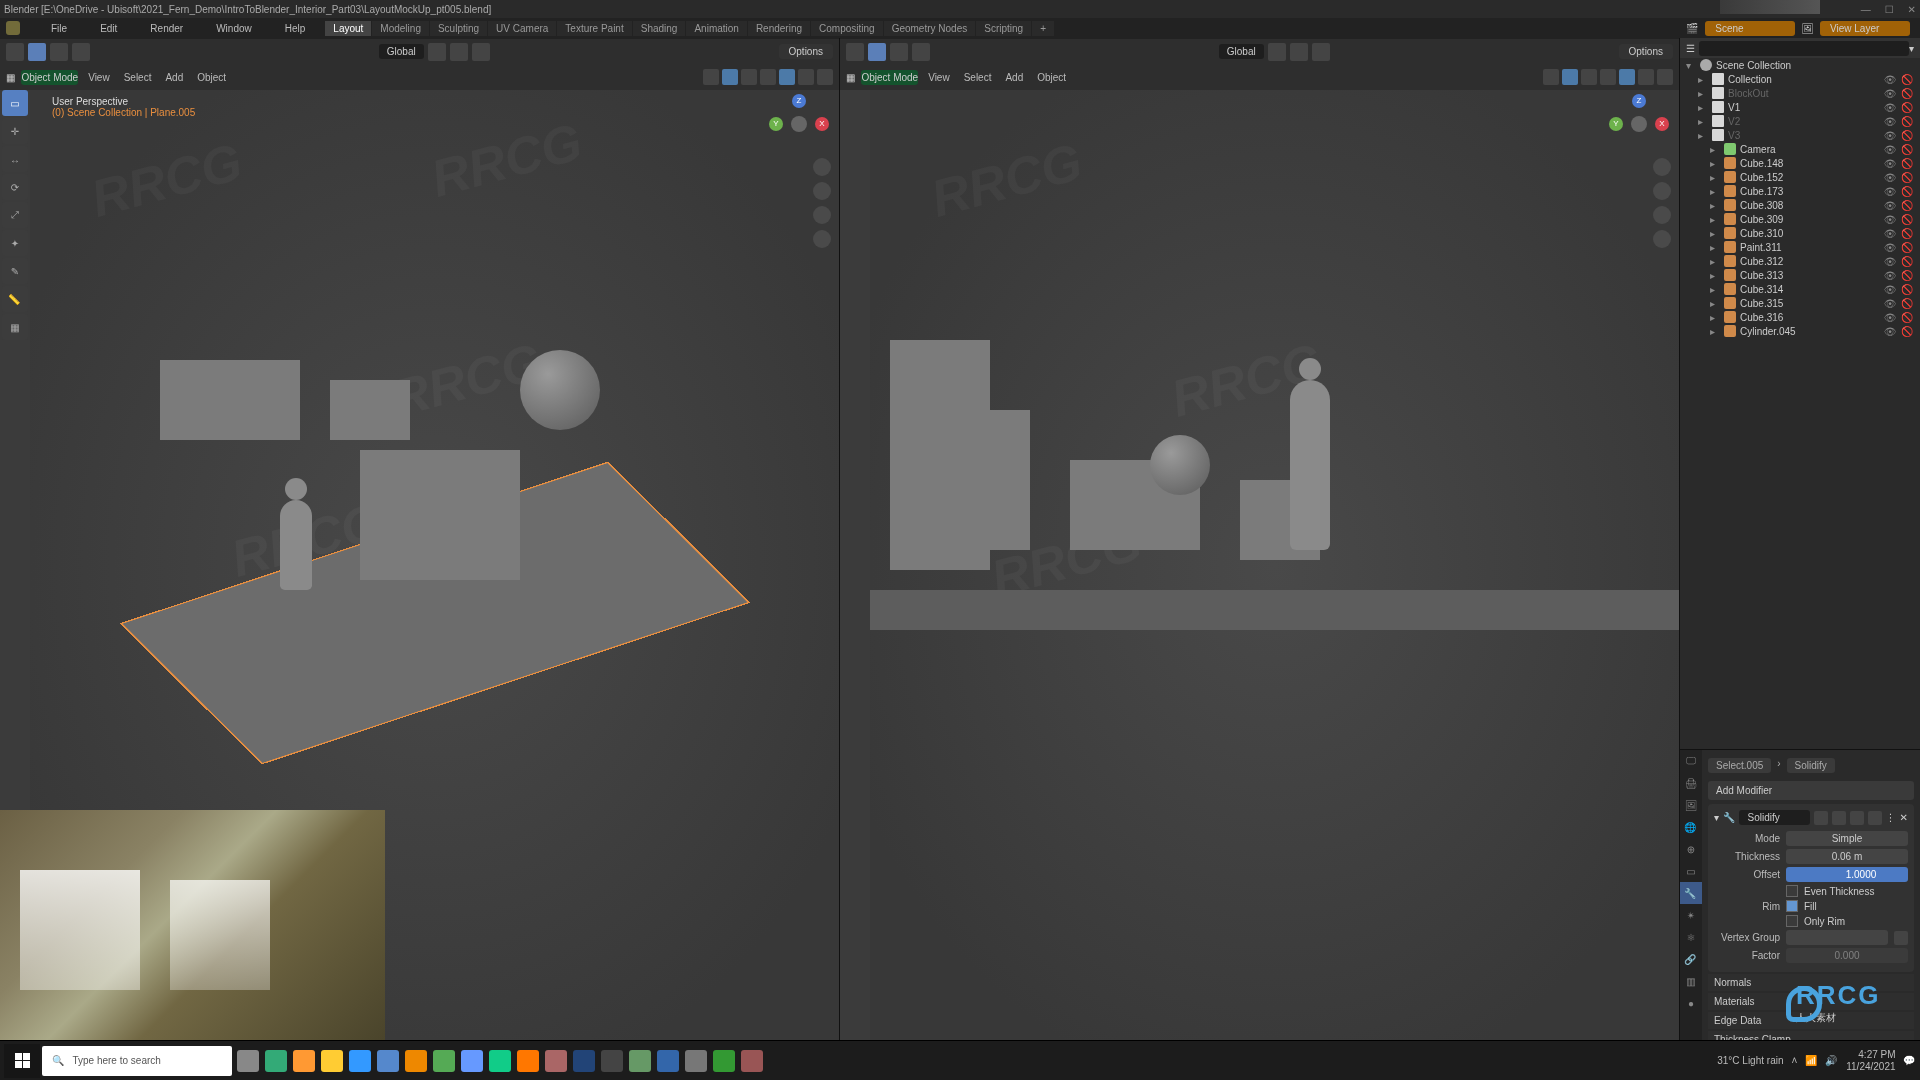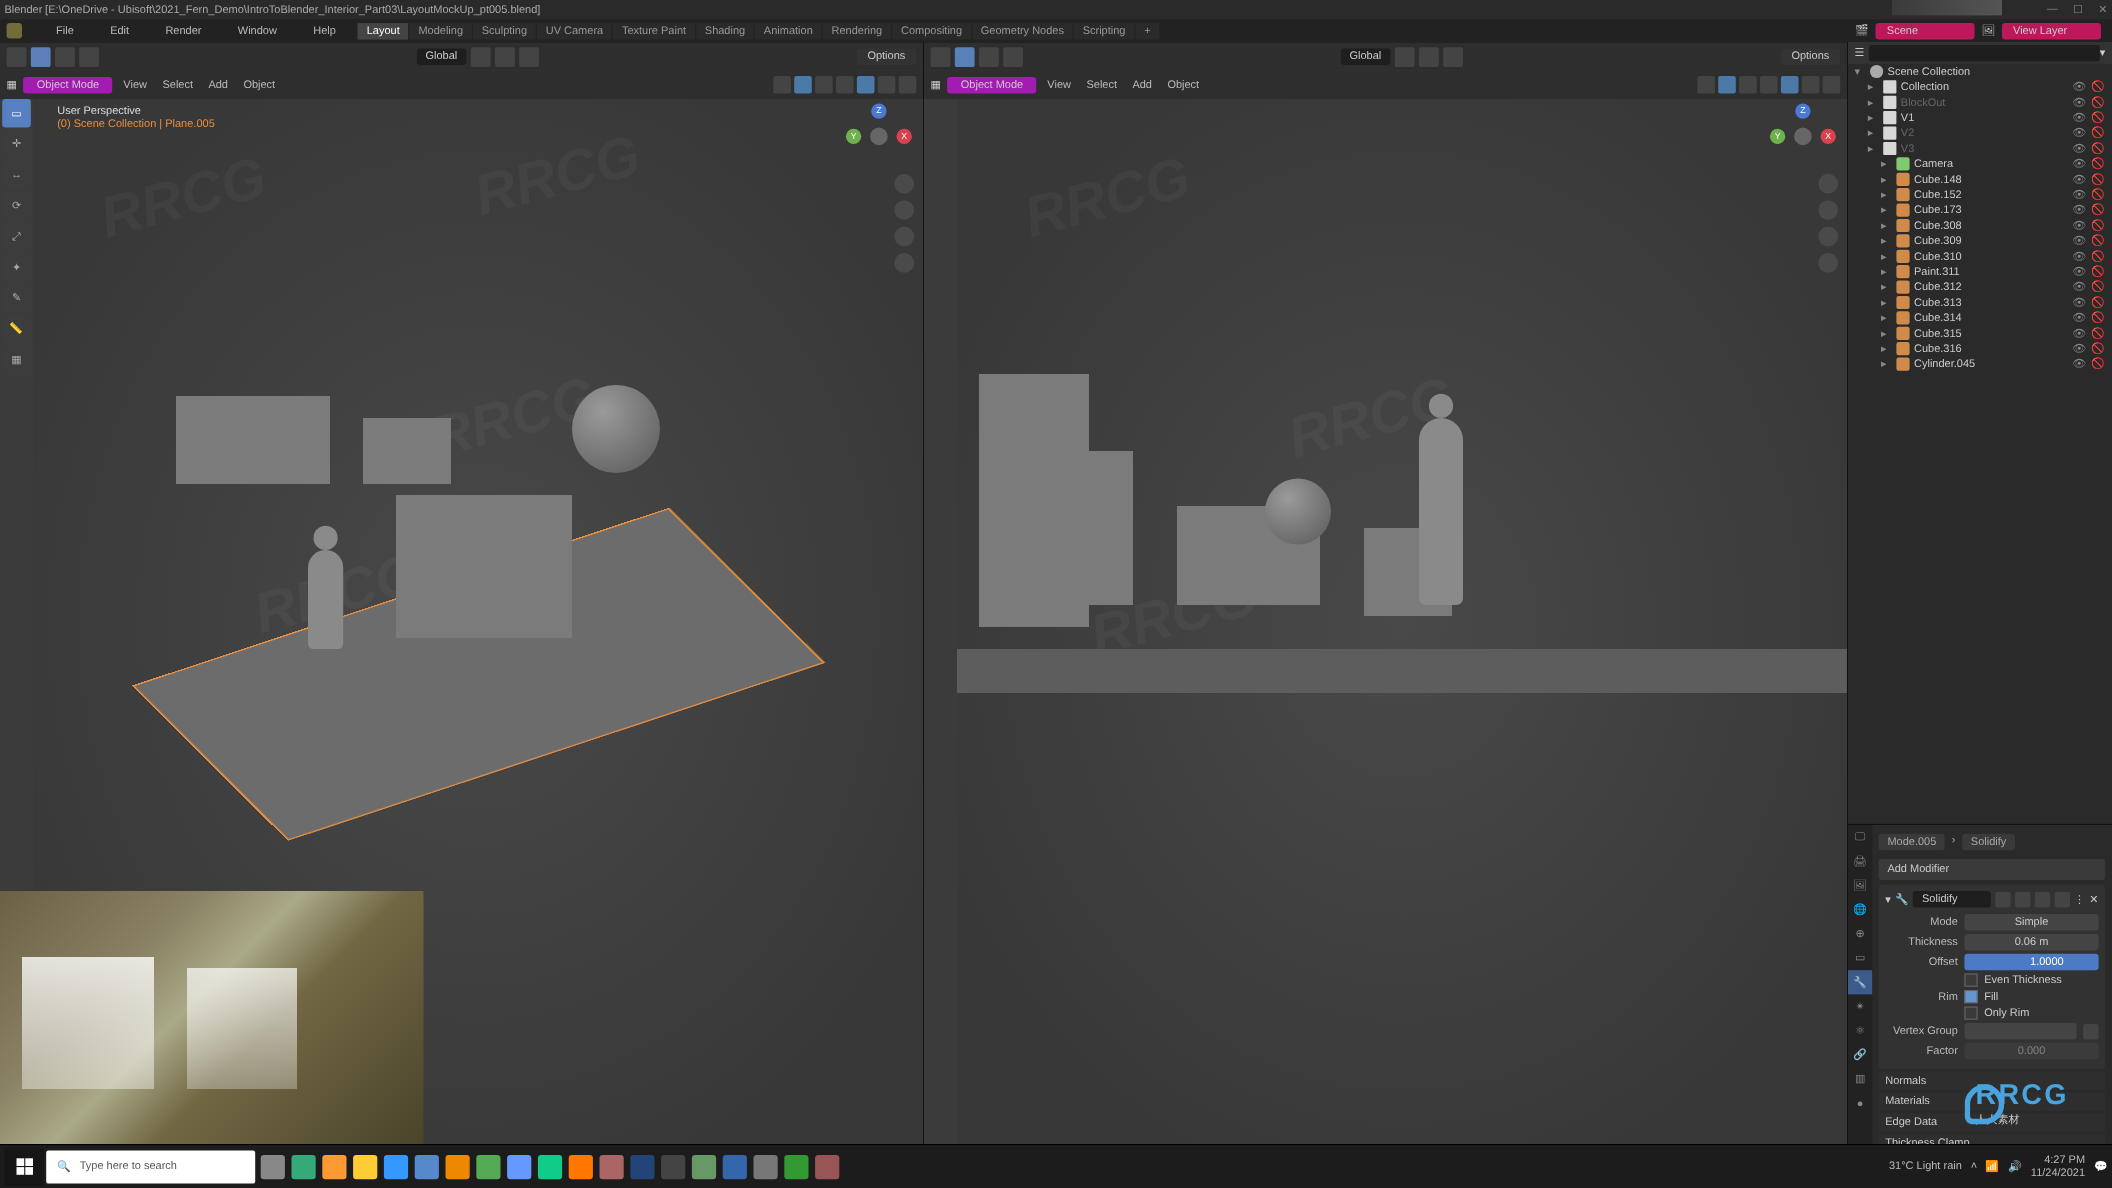--- a/index.html
+++ b/index.html
@@ -9,35 +9,35 @@
 .titlebar { height: 18px; background: #2a2a2a; display: flex; align-items: center; padding: 0 4px; font-size: 9px; color: #aaa; }
 .titlebar .gap { flex: 1; }
 .titlebar .winctrl { display: flex; gap: 14px; margin-left: auto; }
 .titlebar .winctrl span { cursor: default; color: #888; }
 
 
 .menubar { height: 20px; background: #222; display: flex; align-items: center; padding: 0 6px; gap: 2px; }
 .menubar .logo { width: 14px; height: 14px; background: #726b3a; border-radius: 3px; margin-right: 6px; }
 .menubar .m { padding: 2px 8px; color: #bbb; cursor: default; margin-left: 15px; }
 .menubar .spacer { flex: 1; }
-.menubar .scene-field, .menubar .layer-field { background: #be185d; padding: 2px 10px; border-radius: 3px; margin: 0 4px; min-width: 90px; display: inline-block; }
+.menubar .scene-field, .menubar .layer-field { background: #a16207; padding: 2px 10px; border-radius: 3px; margin: 0 4px; min-width: 90px; display: inline-block; }
 .menubar .tab-section { display: flex; gap: 1px; margin-left: 10px; }
 .menubar .tab { background: #2a2a2a; padding: 2px 8px; color: #999; cursor: default; }
 .menubar .tab.active { background: #444; color: #fff; }
 
 
 .main { display: flex; height: calc(1080px - 18px - 20px - 40px); }
 .left-vp, .right-vp { position: relative; background: #3b3b3b; }
 .left-vp { flex: 1; border-right: 1px solid #111; }
 .right-vp { flex: 1; border-right: 1px solid #111; }
 .right-panel { width: 240px; background: #2b2b2b; display: flex; flex-direction: column; }
 
 
 .vp-header { height: 26px; background: #2e2e2e; display: flex; align-items: center; padding: 0 6px; gap: 6px; }
-.vp-header .mode { background: #a21caf; padding: 2px 12px; border-radius: 3px; }
+.vp-header .mode { background: #14532d; padding: 2px 0; border-radius: 3px; }
 .vp-header .hmenu { color: #bbb; margin: 0 4px; cursor: default; }
 .vp-header .right-icons { margin-left: auto; display: flex; gap: 3px; }
 .vp-header .ricon { width: 16px; height: 16px; background: #444; border-radius: 2px; }
 .vp-header .ricon.blue { background: #4c7aa8; }
 
 
 .tool-header { height: 26px; background: #2e2e2e; display: flex; align-items: center; padding: 0 6px; gap: 4px; border-top: 1px solid #222; }
 .tool-header .tbtn { width: 18px; height: 18px; background: #444; border-radius: 2px; }
 .tool-header .tbtn.active { background: #5b7fb8; }
 .tool-header .sel { background: #1e1e1e; padding: 2px 8px; border-radius: 3px; }
@@ -531,21 +531,21 @@
         <div class="pt">▭</div>
         <div class="pt active">🔧</div>
         <div class="pt">✴</div>
         <div class="pt">⚛</div>
         <div class="pt">🔗</div>
         <div class="pt">▥</div>
         <div class="pt">●</div>
       </div>
       <div class="prop-body">
         <div class="crumb">
-          <span class="chip">Mode.005</span>
+          <span class="chip">Select.005</span>
           <span>›</span>
           <span class="chip">Solidify</span>
         </div>
         <div class="addmod">Add Modifier</div>
         <div class="modpanel">
           <div class="modhead">
             <span>▾</span>
             <span>🔧</span>
             <span class="modname">Solidify</span>
             <div class="mh-ico"></div>

